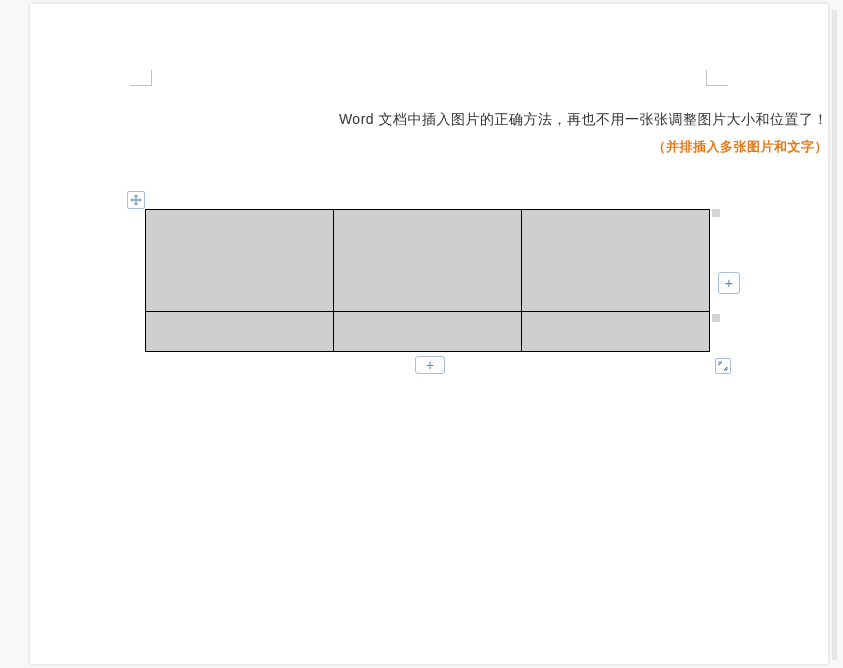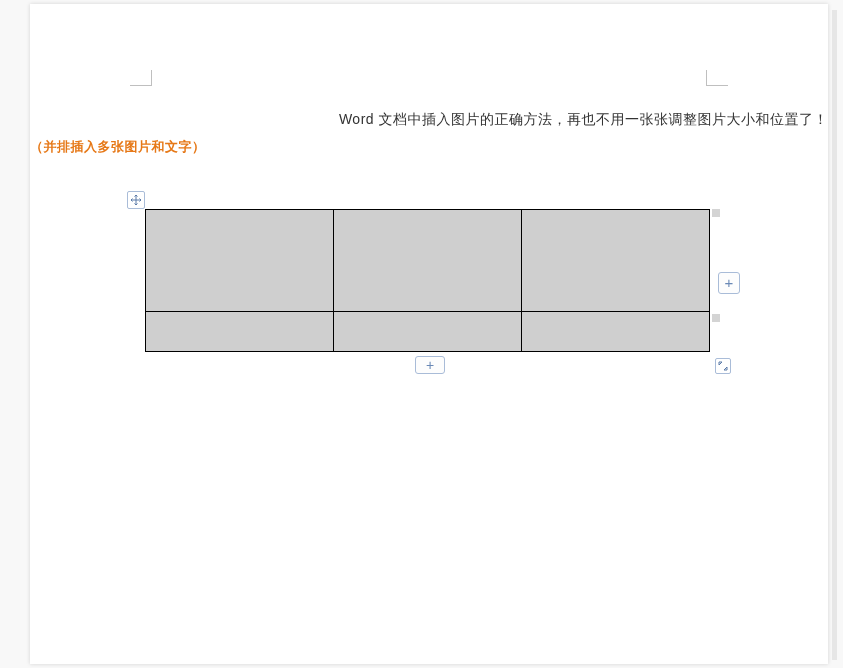--- a/index.html
+++ b/index.html
@@ -56,21 +56,21 @@
       color: #333;
       font-weight: 500;
       letter-spacing: 0.5px;
       margin-top: 16px;
     }
     .subheading {
       position: absolute;
       top: 134px;
       left: 0;
       right: 0;
-      text-align: left;
+      text-align: right;
       font-size: 13px;
       color: #e67817;
       font-weight: bold;
       letter-spacing: 0.5px;
     }
 
     .table-wrap {
       position: absolute;
       top: 205px;
       left: 115px;

